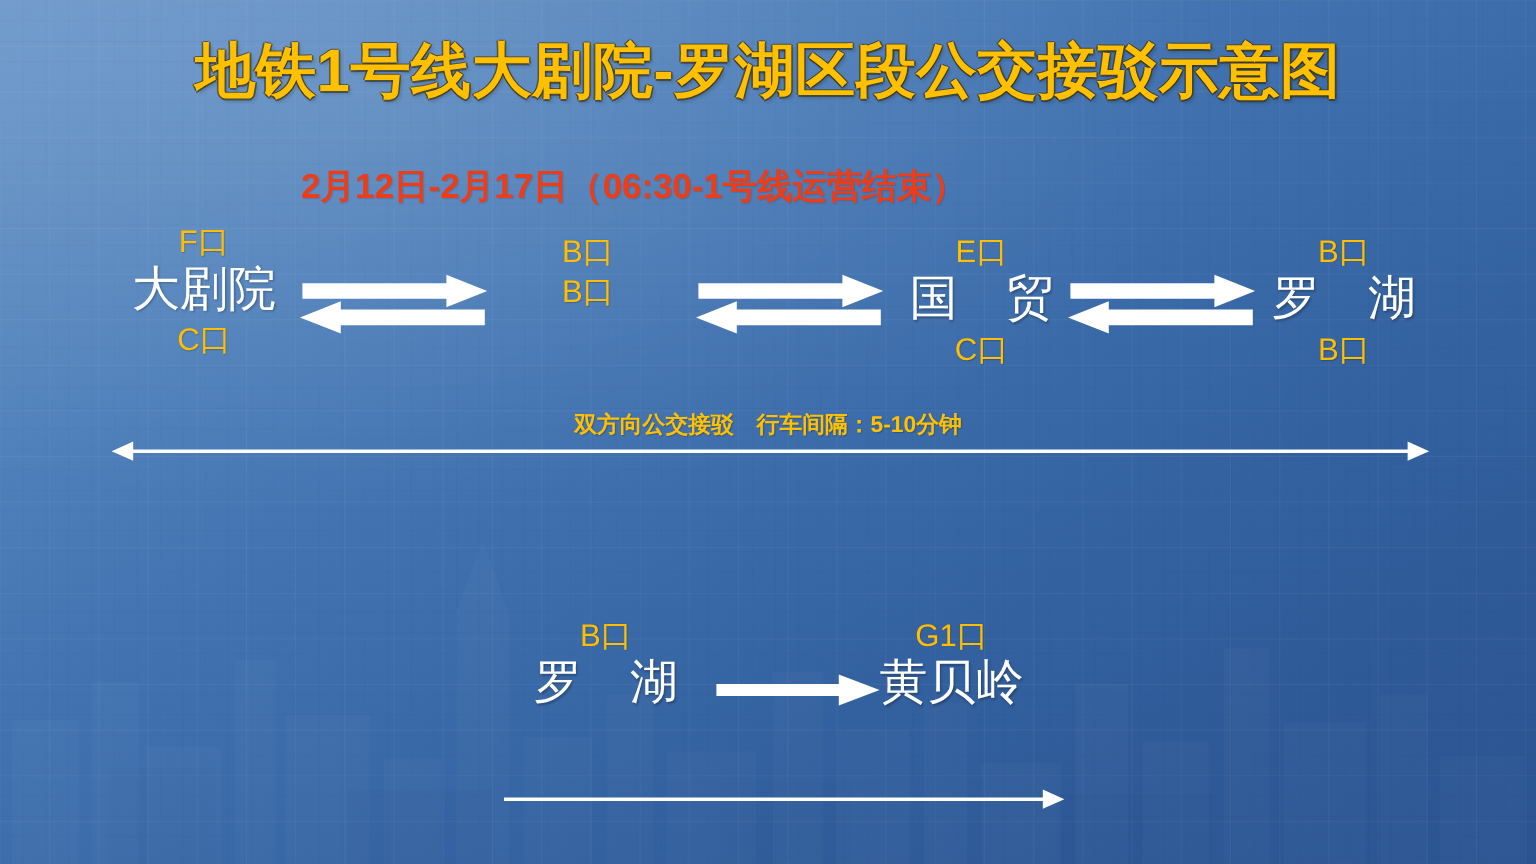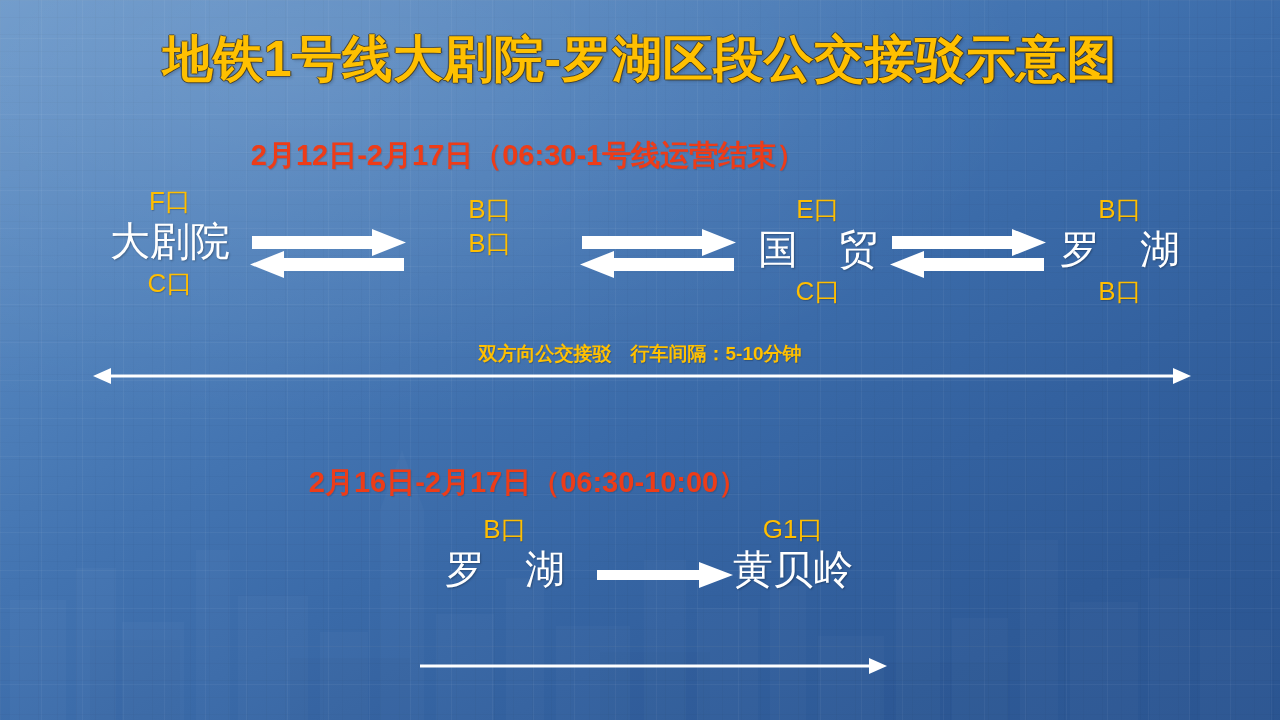--- a/index.html
+++ b/index.html
@@ -243,21 +243,20 @@
   <div class="spanarrow" style="left:92px; top:364px;">
     <svg width="1100" height="24" viewBox="0 0 1100 24">
       <g stroke="#FFFFFF" stroke-width="3" fill="none">
         <line x1="8" y1="12" x2="1092" y2="12"></line>
       </g>
       <polygon fill="#FFFFFF" points="1,12 19,4 19,20"></polygon>
       <polygon fill="#FFFFFF" points="1099,12 1081,4 1081,20"></polygon>
     </svg>
   </div>
 
-  <div class="subtitle" id="subtitle2">2月16日-2月17日（06:30-10:00）</div>
 
   <div class="station" style="left:415px; top:516px; width:180px;">
     <div class="exit exit-top">B口</div>
     <div class="sname wide2">罗　湖</div>
   </div>
 
   <div class="singlearrow" style="position:absolute; left:595px; top:560px;">
     <svg width="140" height="30" viewBox="0 0 140 30">
       <g fill="#FFFFFF">
         <polygon points="2,10 104,10 104,2 138,15 104,28 104,20 2,20"></polygon>

